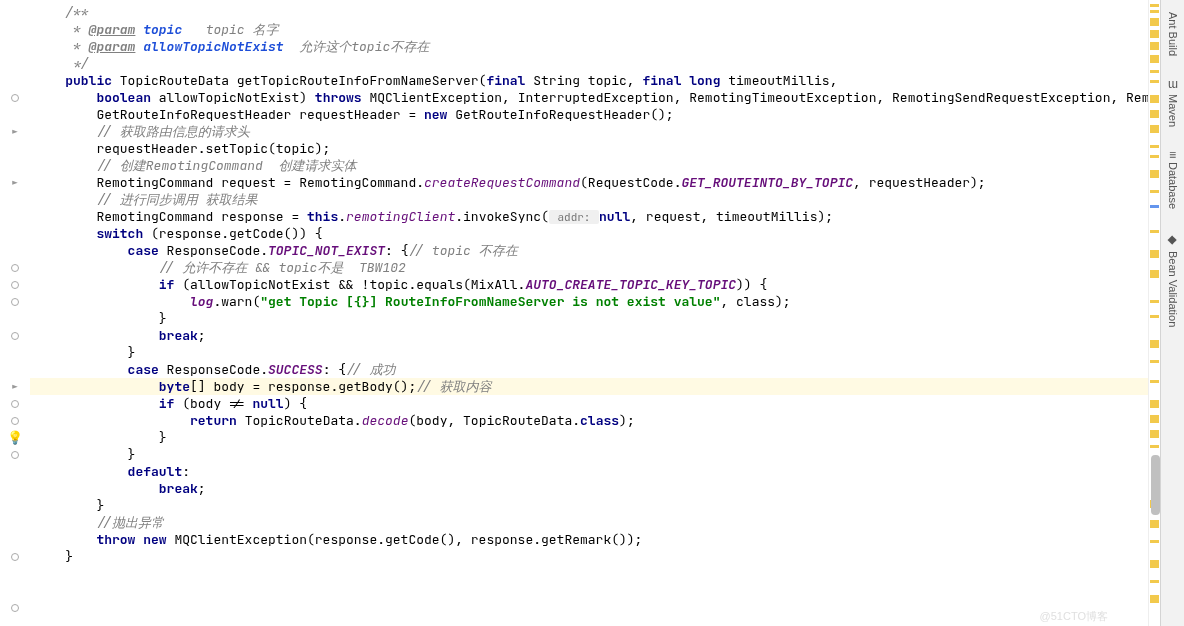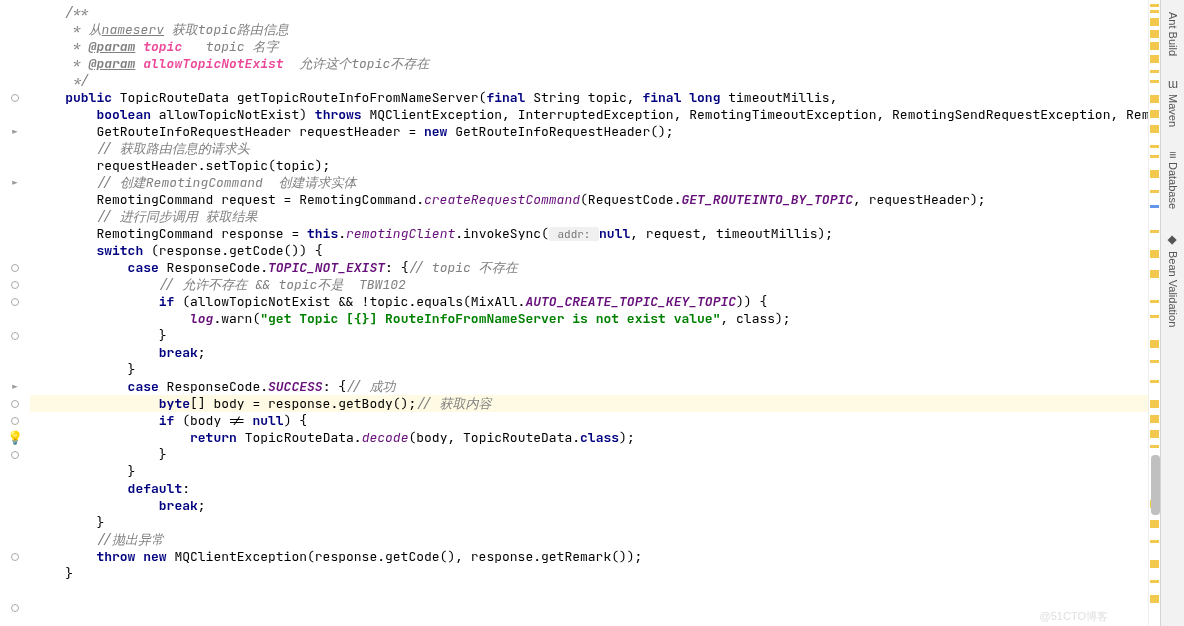--- a/index.html
+++ b/index.html
@@ -57,21 +57,21 @@
   height: 17px;
   line-height: 17px;
   white-space: pre;
   padding-left: 4px;
 }
 .line.highlighted {
   background: #fffae3;
 }
 .c-comment { color: #808080; font-style: italic; }
 .c-comment-tag { color: #808080; font-style: italic; font-weight: bold; text-decoration: underline; }
-.c-comment-bold { color: #ec4899; font-style: italic; font-weight: bold; }
+.c-comment-bold { color: #1d4ed8; font-style: italic; font-weight: bold; }
 .c-keyword { color: #000080; font-weight: bold; }
 .c-string { color: #008000; font-weight: bold; }
 .c-static { color: #660e7a; font-style: italic; }
 .c-static-bold { color: #660e7a; font-style: italic; font-weight: bold; }
 .c-hint { color: #787878; background: #f0f0f0; padding: 0 2px; border-radius: 2px; font-size: 11px; }
 
 .right-sidebar {
   width: 24px;
   background: #f2f2f2;
   border-left: 1px solid #d4d4d4;
@@ -196,21 +196,20 @@
       </div>
     <div class="gutter-icon"></div>
     <div class="gutter-icon"></div>
     <div class="gutter-icon">
         <div class="gutter-circle"></div>
       </div>
   </div>
 
   <div class="code-area">
     <div class="line"><span class="c-comment">    /**</span></div>
-    <div class="line"><span class="c-comment">     * 从</span><span class="c-comment" style="text-decoration:underline">nameserv</span><span class="c-comment"> 获取topic路由信息</span></div>
     <div class="line"><span class="c-comment">     * </span><span class="c-comment-tag">@param</span><span class="c-comment-bold"> topic</span><span class="c-comment">   topic 名字</span></div>
     <div class="line"><span class="c-comment">     * </span><span class="c-comment-tag">@param</span><span class="c-comment-bold"> allowTopicNotExist</span><span class="c-comment">  允许这个topic不存在</span></div>
     <div class="line"><span class="c-comment">     */</span></div>
     <div class="line"><span>    </span><span class="c-keyword">public</span><span> TopicRouteData getTopicRouteInfoFromNameServer(</span><span class="c-keyword">final</span><span> String topic, </span><span class="c-keyword">final long</span><span> timeoutMillis,</span></div>
     <div class="line"><span>        </span><span class="c-keyword">boolean</span><span> allowTopicNotExist) </span><span class="c-keyword">throws</span><span> MQClientException, InterruptedException, RemotingTimeoutException, RemotingSendRequestException, Remot</span></div>
     <div class="line"><span>        GetRouteInfoRequestHeader requestHeader = </span><span class="c-keyword">new</span><span> GetRouteInfoRequestHeader();</span></div>
     <div class="line"><span>        </span><span class="c-comment">// 获取路由信息的请求头</span></div>
     <div class="line"><span>        requestHeader.setTopic(topic);</span></div>
     <div class="line"><span>        </span><span class="c-comment">// 创建RemotingCommand  创建请求实体</span></div>
     <div class="line"><span>        RemotingCommand request = RemotingCommand.</span><span class="c-static">createRequestCommand</span><span>(RequestCode.</span><span class="c-static-bold">GET_ROUTEINTO_BY_TOPIC</span><span>, requestHeader);</span></div>

